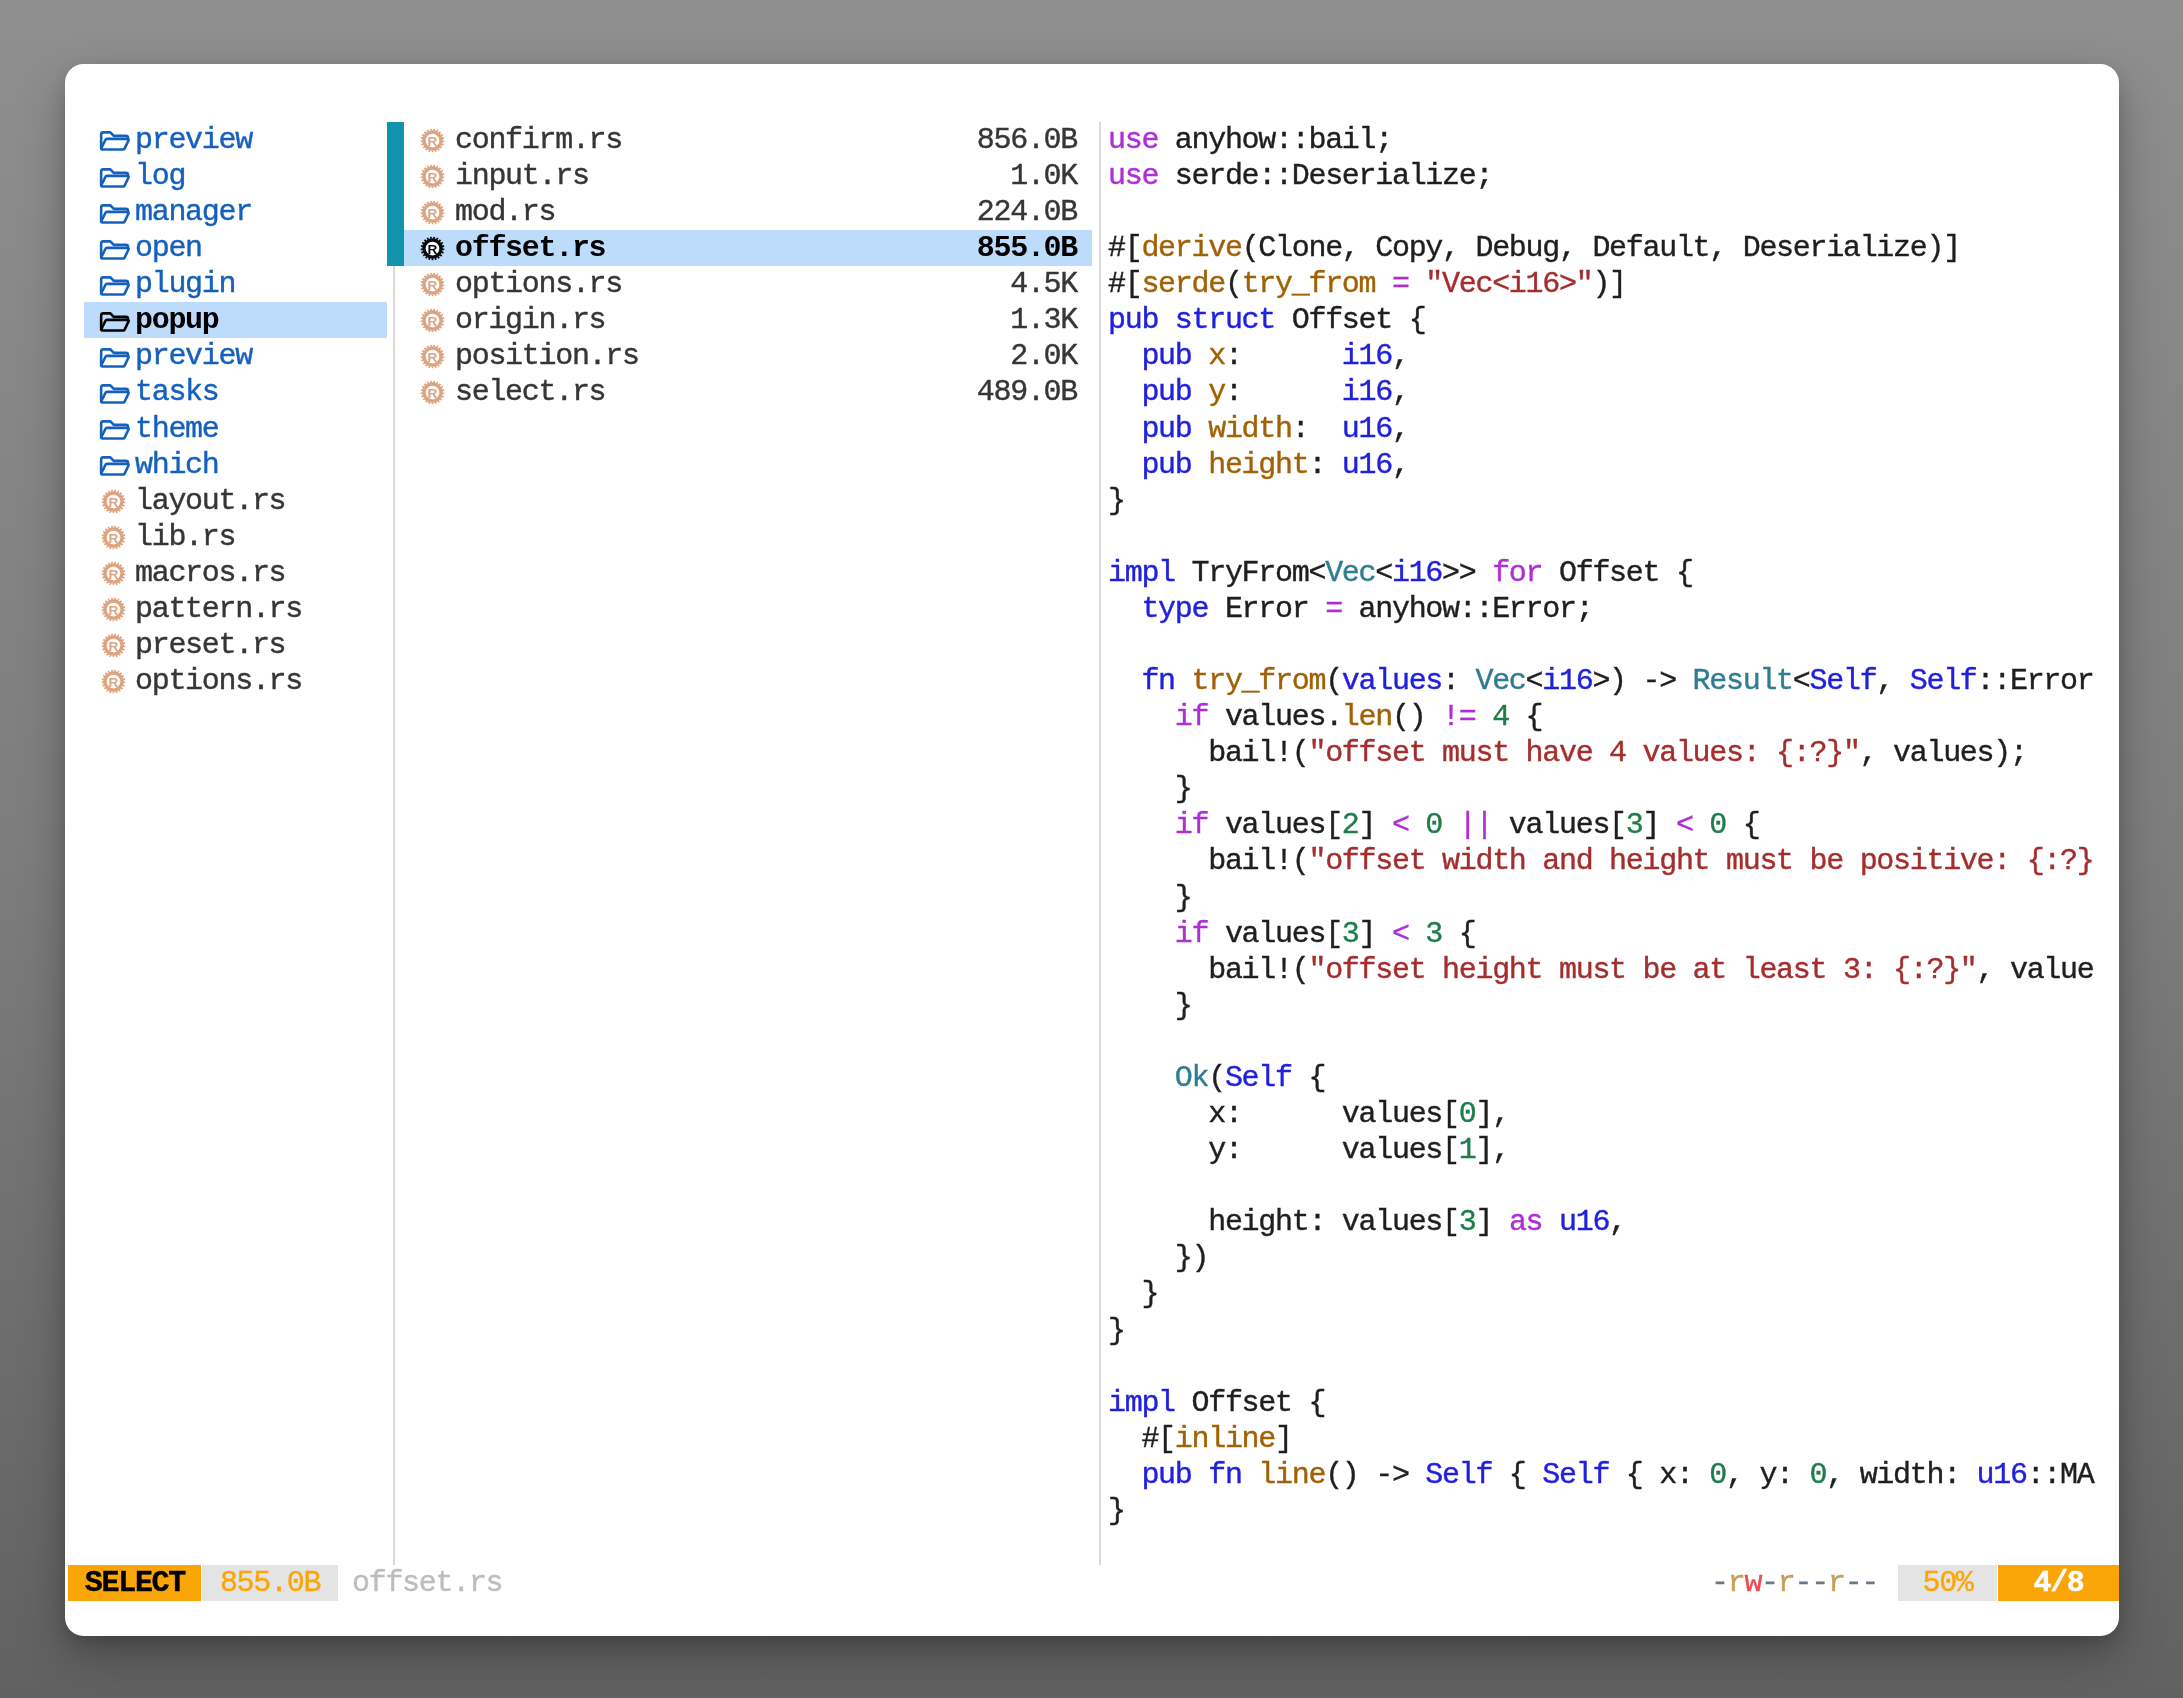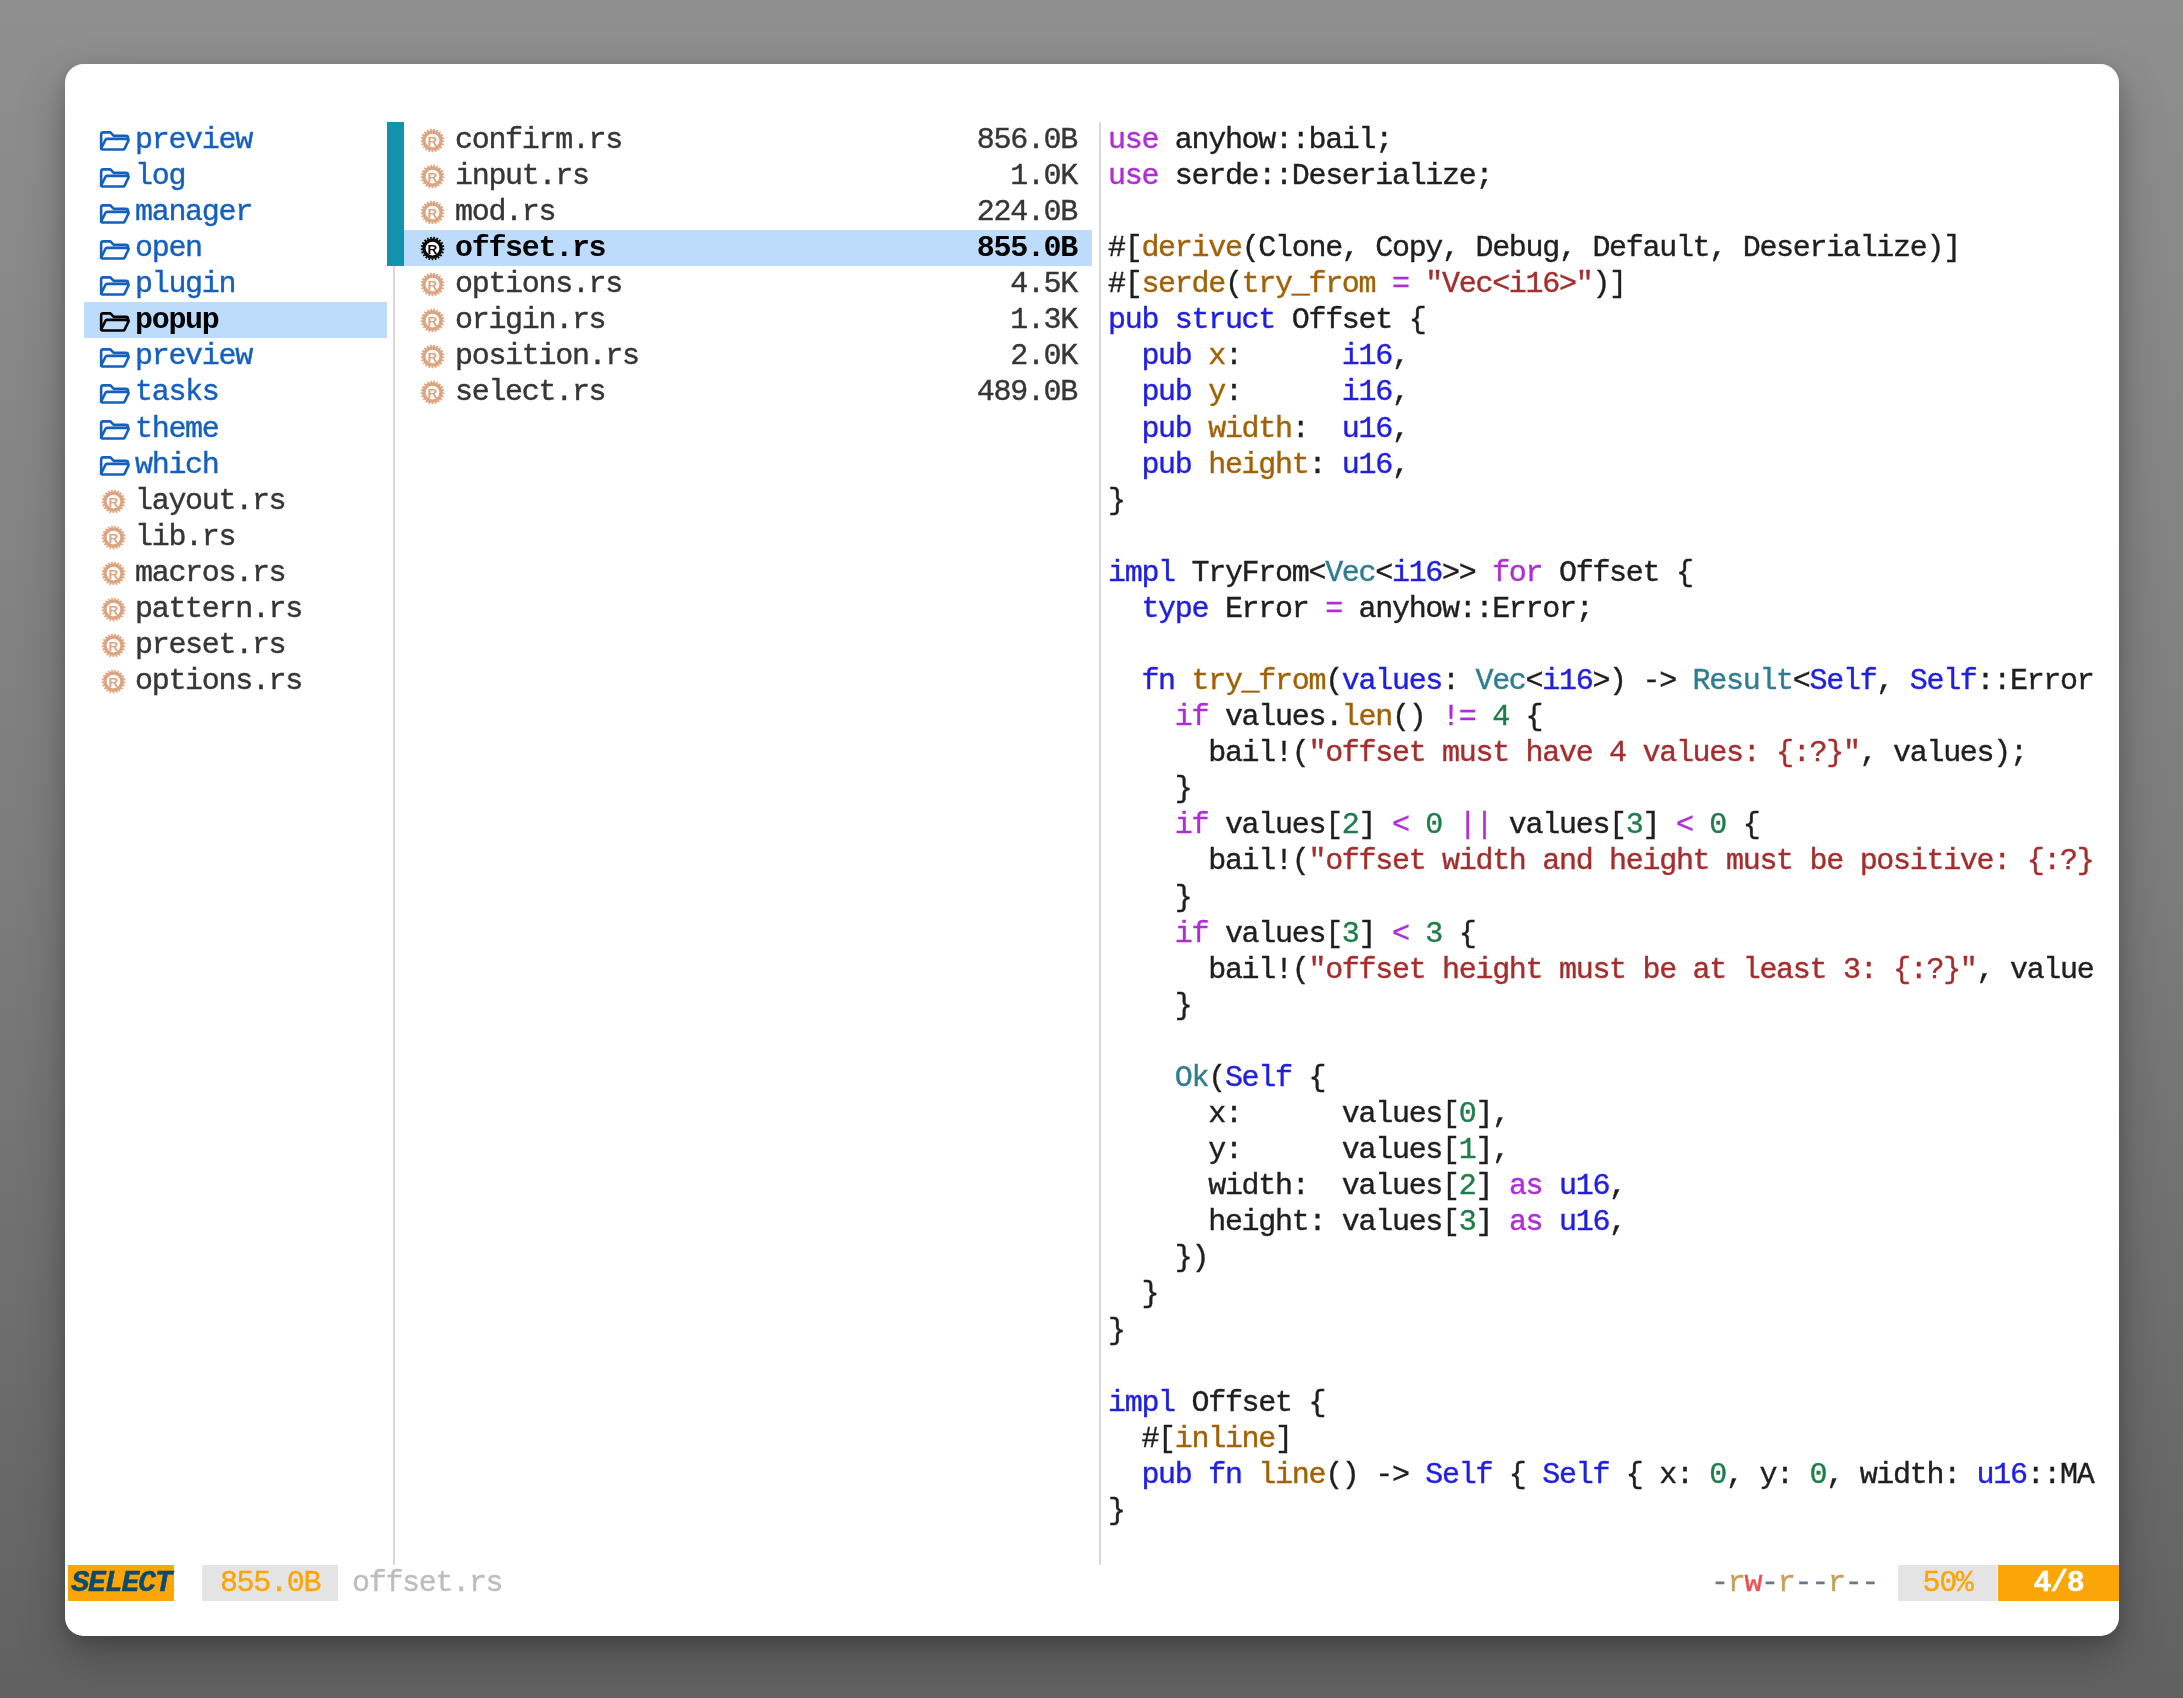--- a/index.html
+++ b/index.html
@@ -210,30 +210,29 @@
   <div class="row" style="left:1043px; top:707px;">    }</div>
   <div class="row" style="left:1043px; top:743px;">    <i class="m">if</i> values[<i class="n">2</i>] <i class="m">&lt;</i> <i class="n">0</i> <i class="m">||</i> values[<i class="n">3</i>] <i class="m">&lt;</i> <i class="n">0</i> {</div>
   <div class="row" style="left:1043px; top:779px;">      bail!(<i class="s">"offset width and height must be positive: {:?}</i></div>
   <div class="row" style="left:1043px; top:816px;">    }</div>
   <div class="row" style="left:1043px; top:852px;">    <i class="m">if</i> values[<i class="n">3</i>] <i class="m">&lt;</i> <i class="n">3</i> {</div>
   <div class="row" style="left:1043px; top:888px;">      bail!(<i class="s">"offset height must be at least 3: {:?}"</i>, value</div>
   <div class="row" style="left:1043px; top:924px;">    }</div>
   <div class="row" style="left:1043px; top:996px;">    <i class="t">Ok</i>(<i class="k">Self</i> {</div>
   <div class="row" style="left:1043px; top:1032px;">      x:      values[<i class="n">0</i>],</div>
   <div class="row" style="left:1043px; top:1068px;">      y:      values[<i class="n">1</i>],</div>
-  <div class="row" style="left:1043px; top:1104px;">      width:  values[<i class="n">2</i>] <i class="m">as</i> <i class="k">u16</i>,</div>
   <div class="row" style="left:1043px; top:1140px;">      height: values[<i class="n">3</i>] <i class="m">as</i> <i class="k">u16</i>,</div>
   <div class="row" style="left:1043px; top:1176px;">    })</div>
   <div class="row" style="left:1043px; top:1212px;">  }</div>
   <div class="row" style="left:1043px; top:1249px;">}</div>
   <div class="row" style="left:1043px; top:1321px;"><i class="k">impl</i> Offset {</div>
   <div class="row" style="left:1043px; top:1357px;">  #[<i class="o">inline</i>]</div>
   <div class="row" style="left:1043px; top:1393px;">  <i class="k">pub</i> <i class="k">fn</i> <i class="o">line</i>() -&gt; <i class="k">Self</i> { <i class="k">Self</i> { x: <i class="n">0</i>, y: <i class="n">0</i>, width: <i class="k">u16</i>::MA</div>
   <div class="row" style="left:1043px; top:1429px;">}</div>
 
-  <div class="badge" style="left:3.4px; width:106px; background:#fba608; color:#0c4a6e; font-weight:bold;font-style:italic;">SELECT</div>
+  <div class="badge" style="left:3.4px; width:133px; background:#fba608; color:#000000; font-weight:bold;">SELECT</div>
   <div class="badge" style="left:137px; width:136px; background:#e4e4e4; color:#fba608;">855.0B</div>
   <div class="row" style="left:287px; top:1501px; color:#bdbdbd;">offset.rs</div>
   <div class="row" style="left:1646px; top:1501px;"><span style="color:#6a7789">-</span><span style="color:#c6a15b">r</span><span style="color:#f04b51">w</span><span style="color:#6a7789">-</span><span style="color:#c6a15b">r</span><span style="color:#6a7789">--</span><span style="color:#c6a15b">r</span><span style="color:#6a7789">--</span></div>
   <div class="badge" style="left:1833px; width:99px; background:#e4e4e4; color:#fba608;">50%</div>
   <div class="badge" style="left:1933px; width:121px; background:#fba608; color:#fff; font-weight:bold;">4/8</div>
 </div>
 
 
 </body></html>

